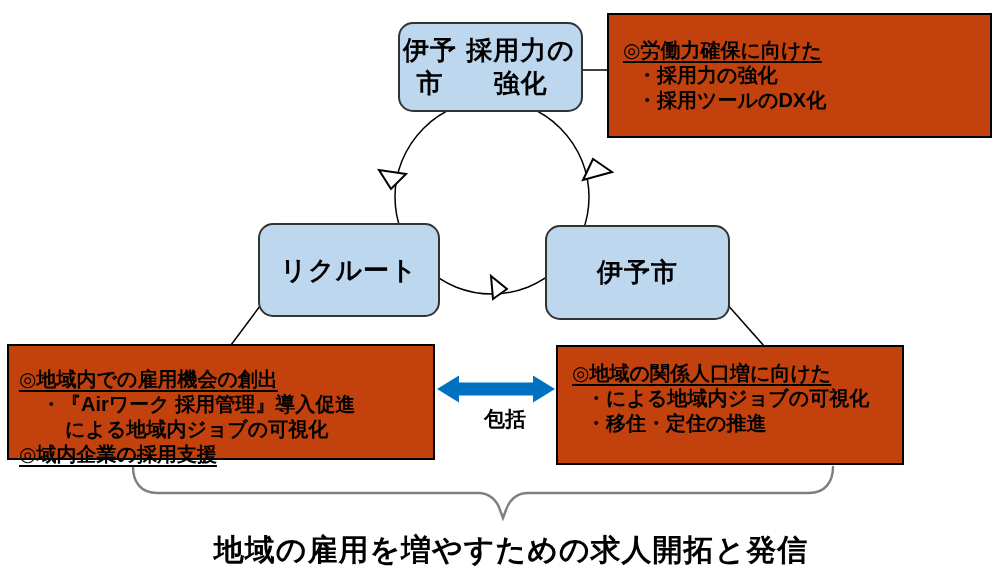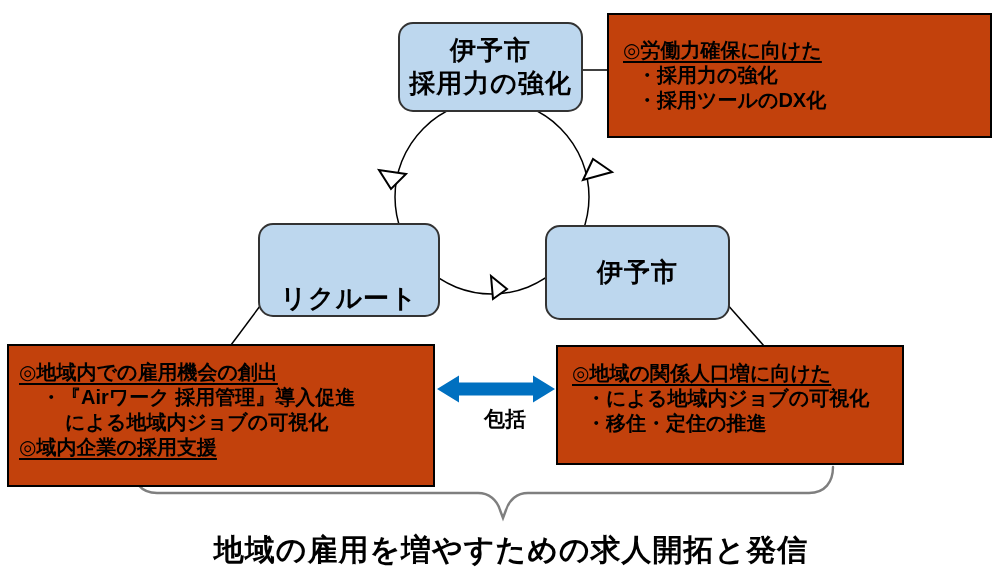--- a/index.html
+++ b/index.html
@@ -15,39 +15,39 @@
   svg.layer {
     position:absolute; left:0; top:0; width:1000px; height:576px;
     z-index:1;
   }
   .node {
     position:absolute; z-index:2;
     box-sizing:border-box;
     border:2px solid #333;
     border-radius:15px;
     background:#BDD7EE;
-    display:flex; flex-direction:column;
+    display:flex; flex-direction:row;
     align-items:center; justify-content:center;
     font-size:26px; line-height:33px;
     text-align:center;
     letter-spacing:1px;
   }
   #node-business { left:398px; top:22px;  width:185px; height:90px; }
-  #node-recruit  { left:258px; top:223px; width:182px; height:94px;justify-content:flex-end; }
+  #node-recruit  { left:258px; top:223px; width:182px; height:94px; }
   #node-city     { left:545px; top:225px; width:185px; height:95px; }
 
   .note {
     position:absolute; z-index:2;
     box-sizing:border-box;
     border:2px solid #000;
     background:#c2410c;
     font-size:20px; line-height:25px;
   }
   #note-business { left:607px; top:13px;  width:385px; height:125px; padding:23px 8px 0 14px; }
-  #note-recruit  { left:7px;   top:344px; width:428px; height:143px; padding:14px 6px 0 10px; }
+  #note-recruit  { left:7px;   top:344px; width:428px; height:116px; padding:21px 6px 0 10px; }
   #note-city     { left:556px; top:345px; width:348px; height:120px; padding:14px 6px 0 14px; }
 
   .u { text-decoration:underline; text-decoration-thickness:2px; text-underline-offset:4px; }
   .ind1 { padding-left:14px; }
   .ind-b1 { padding-left:22px; }
   .ind-b2 { padding-left:46px; }
 
   #partnership-label {
     position:absolute; z-index:3;
     left:436px; top:407px; width:122px;

